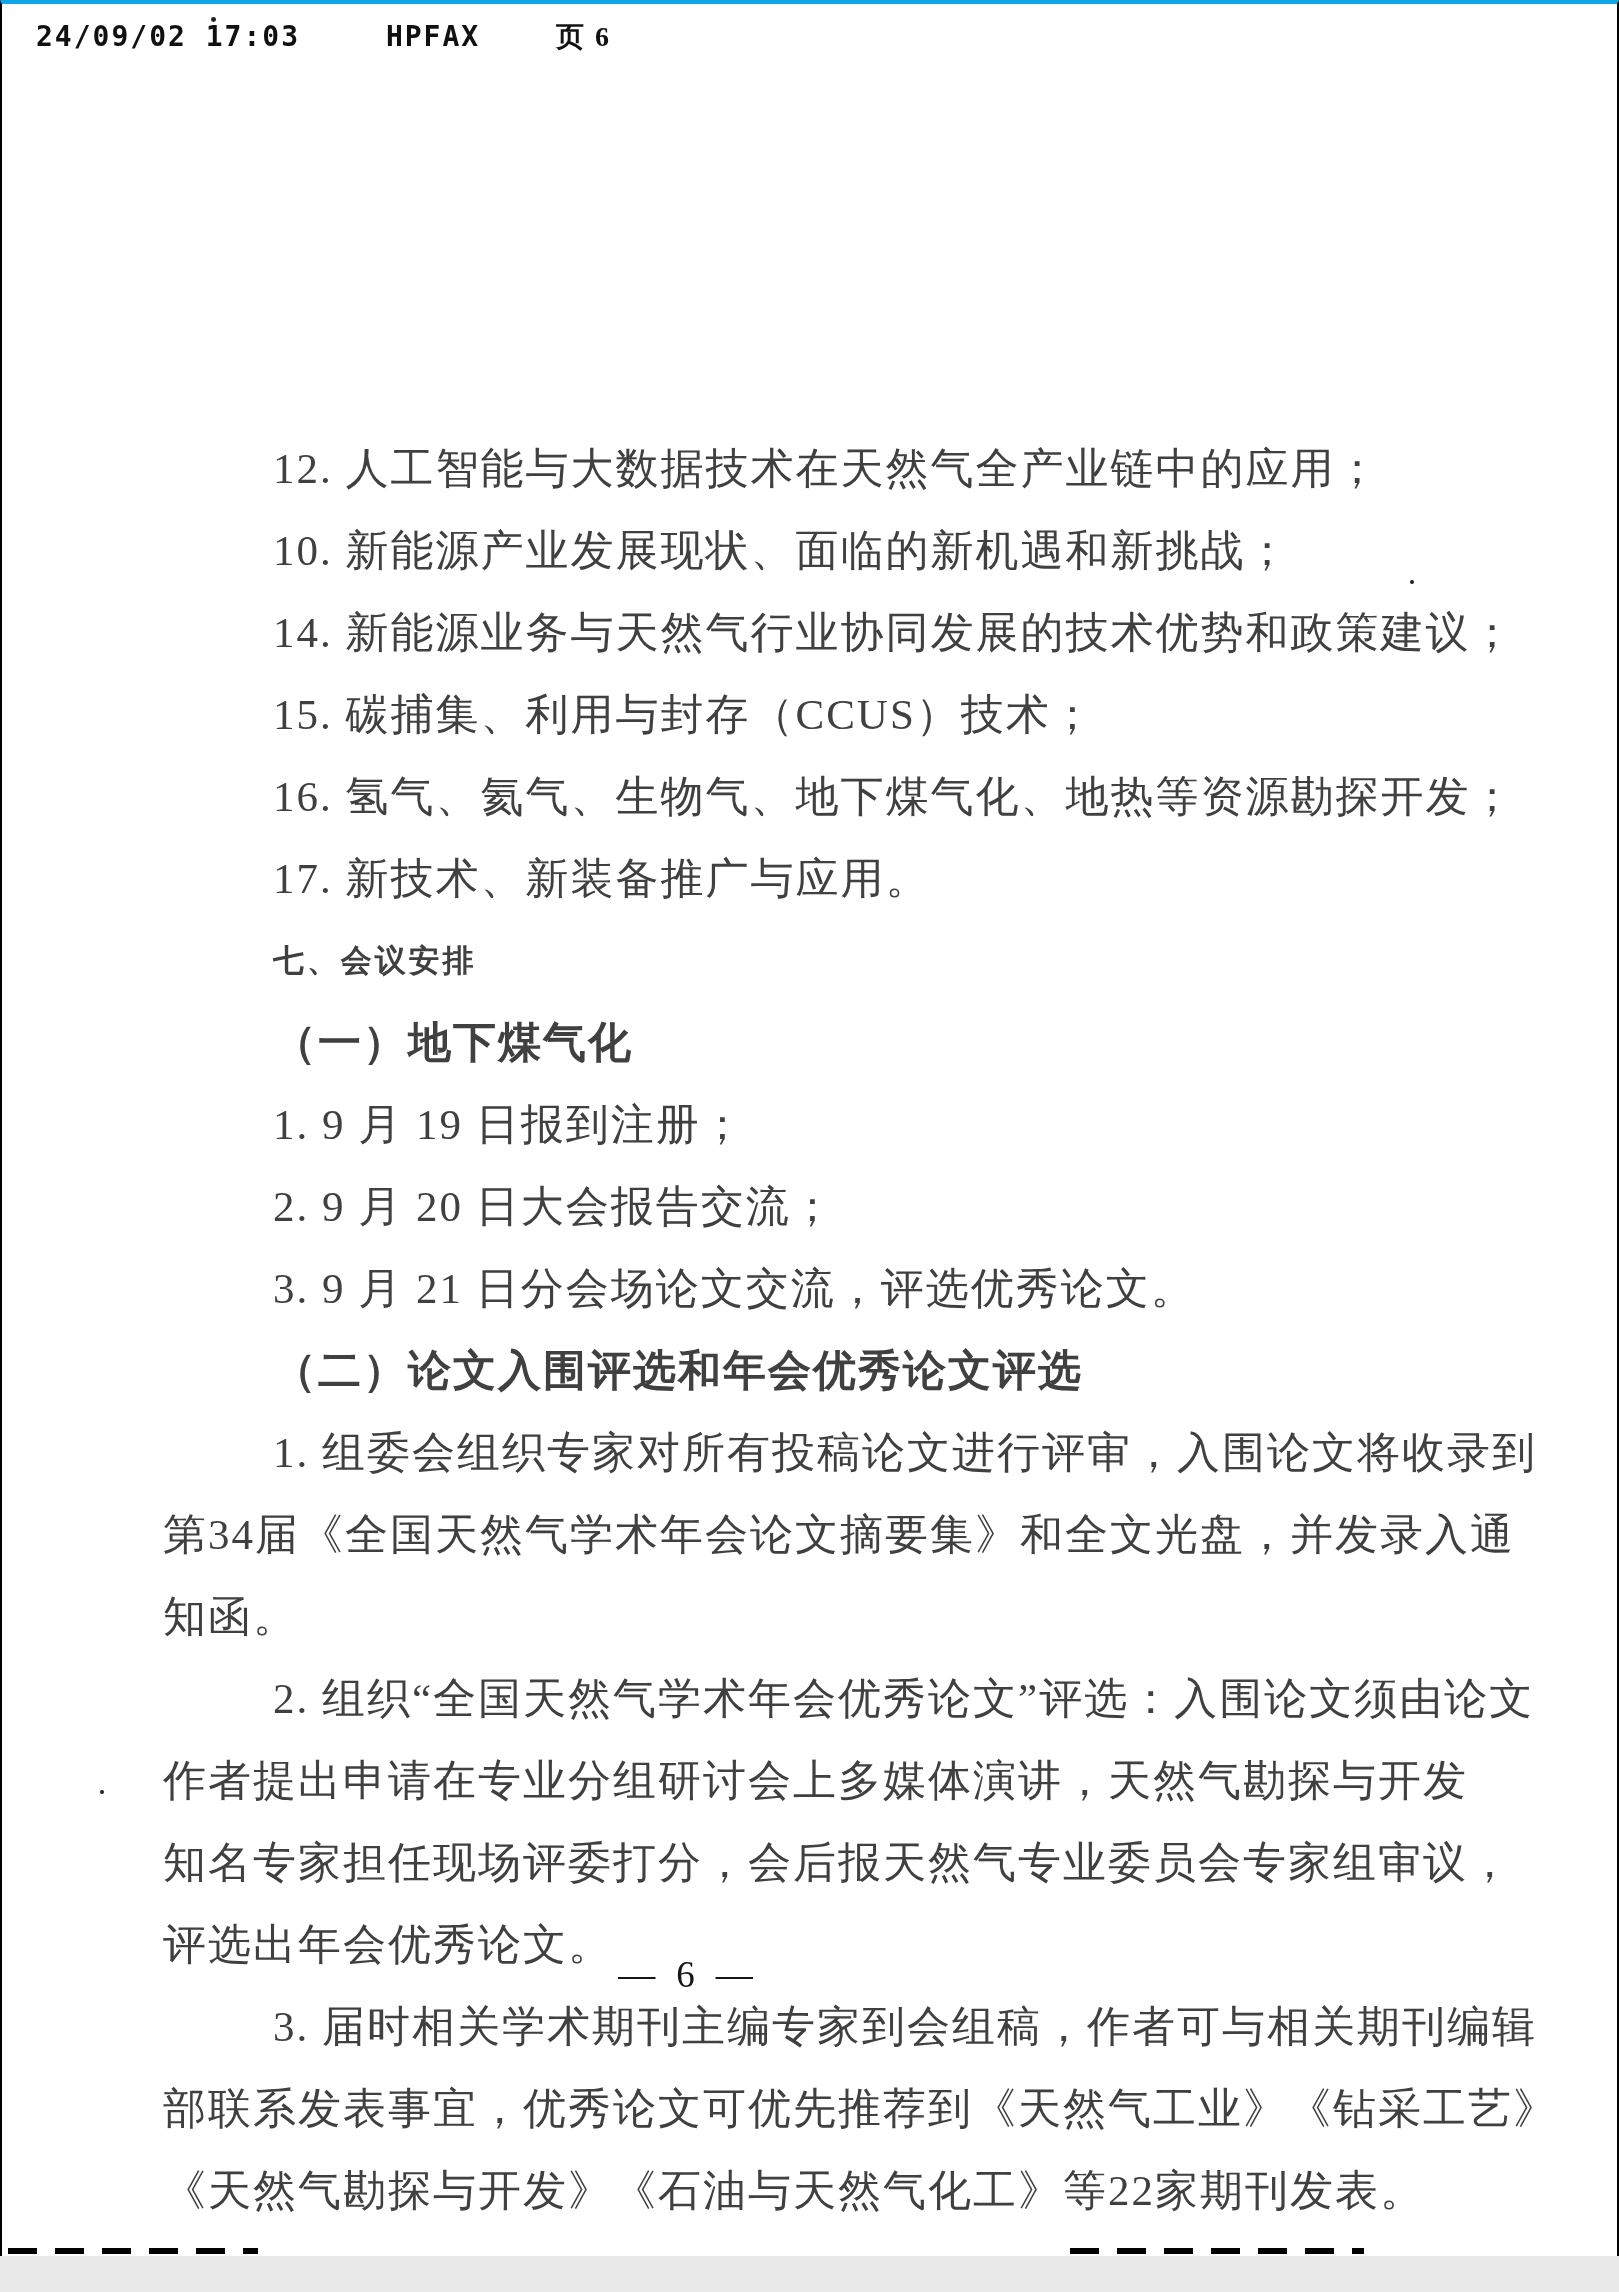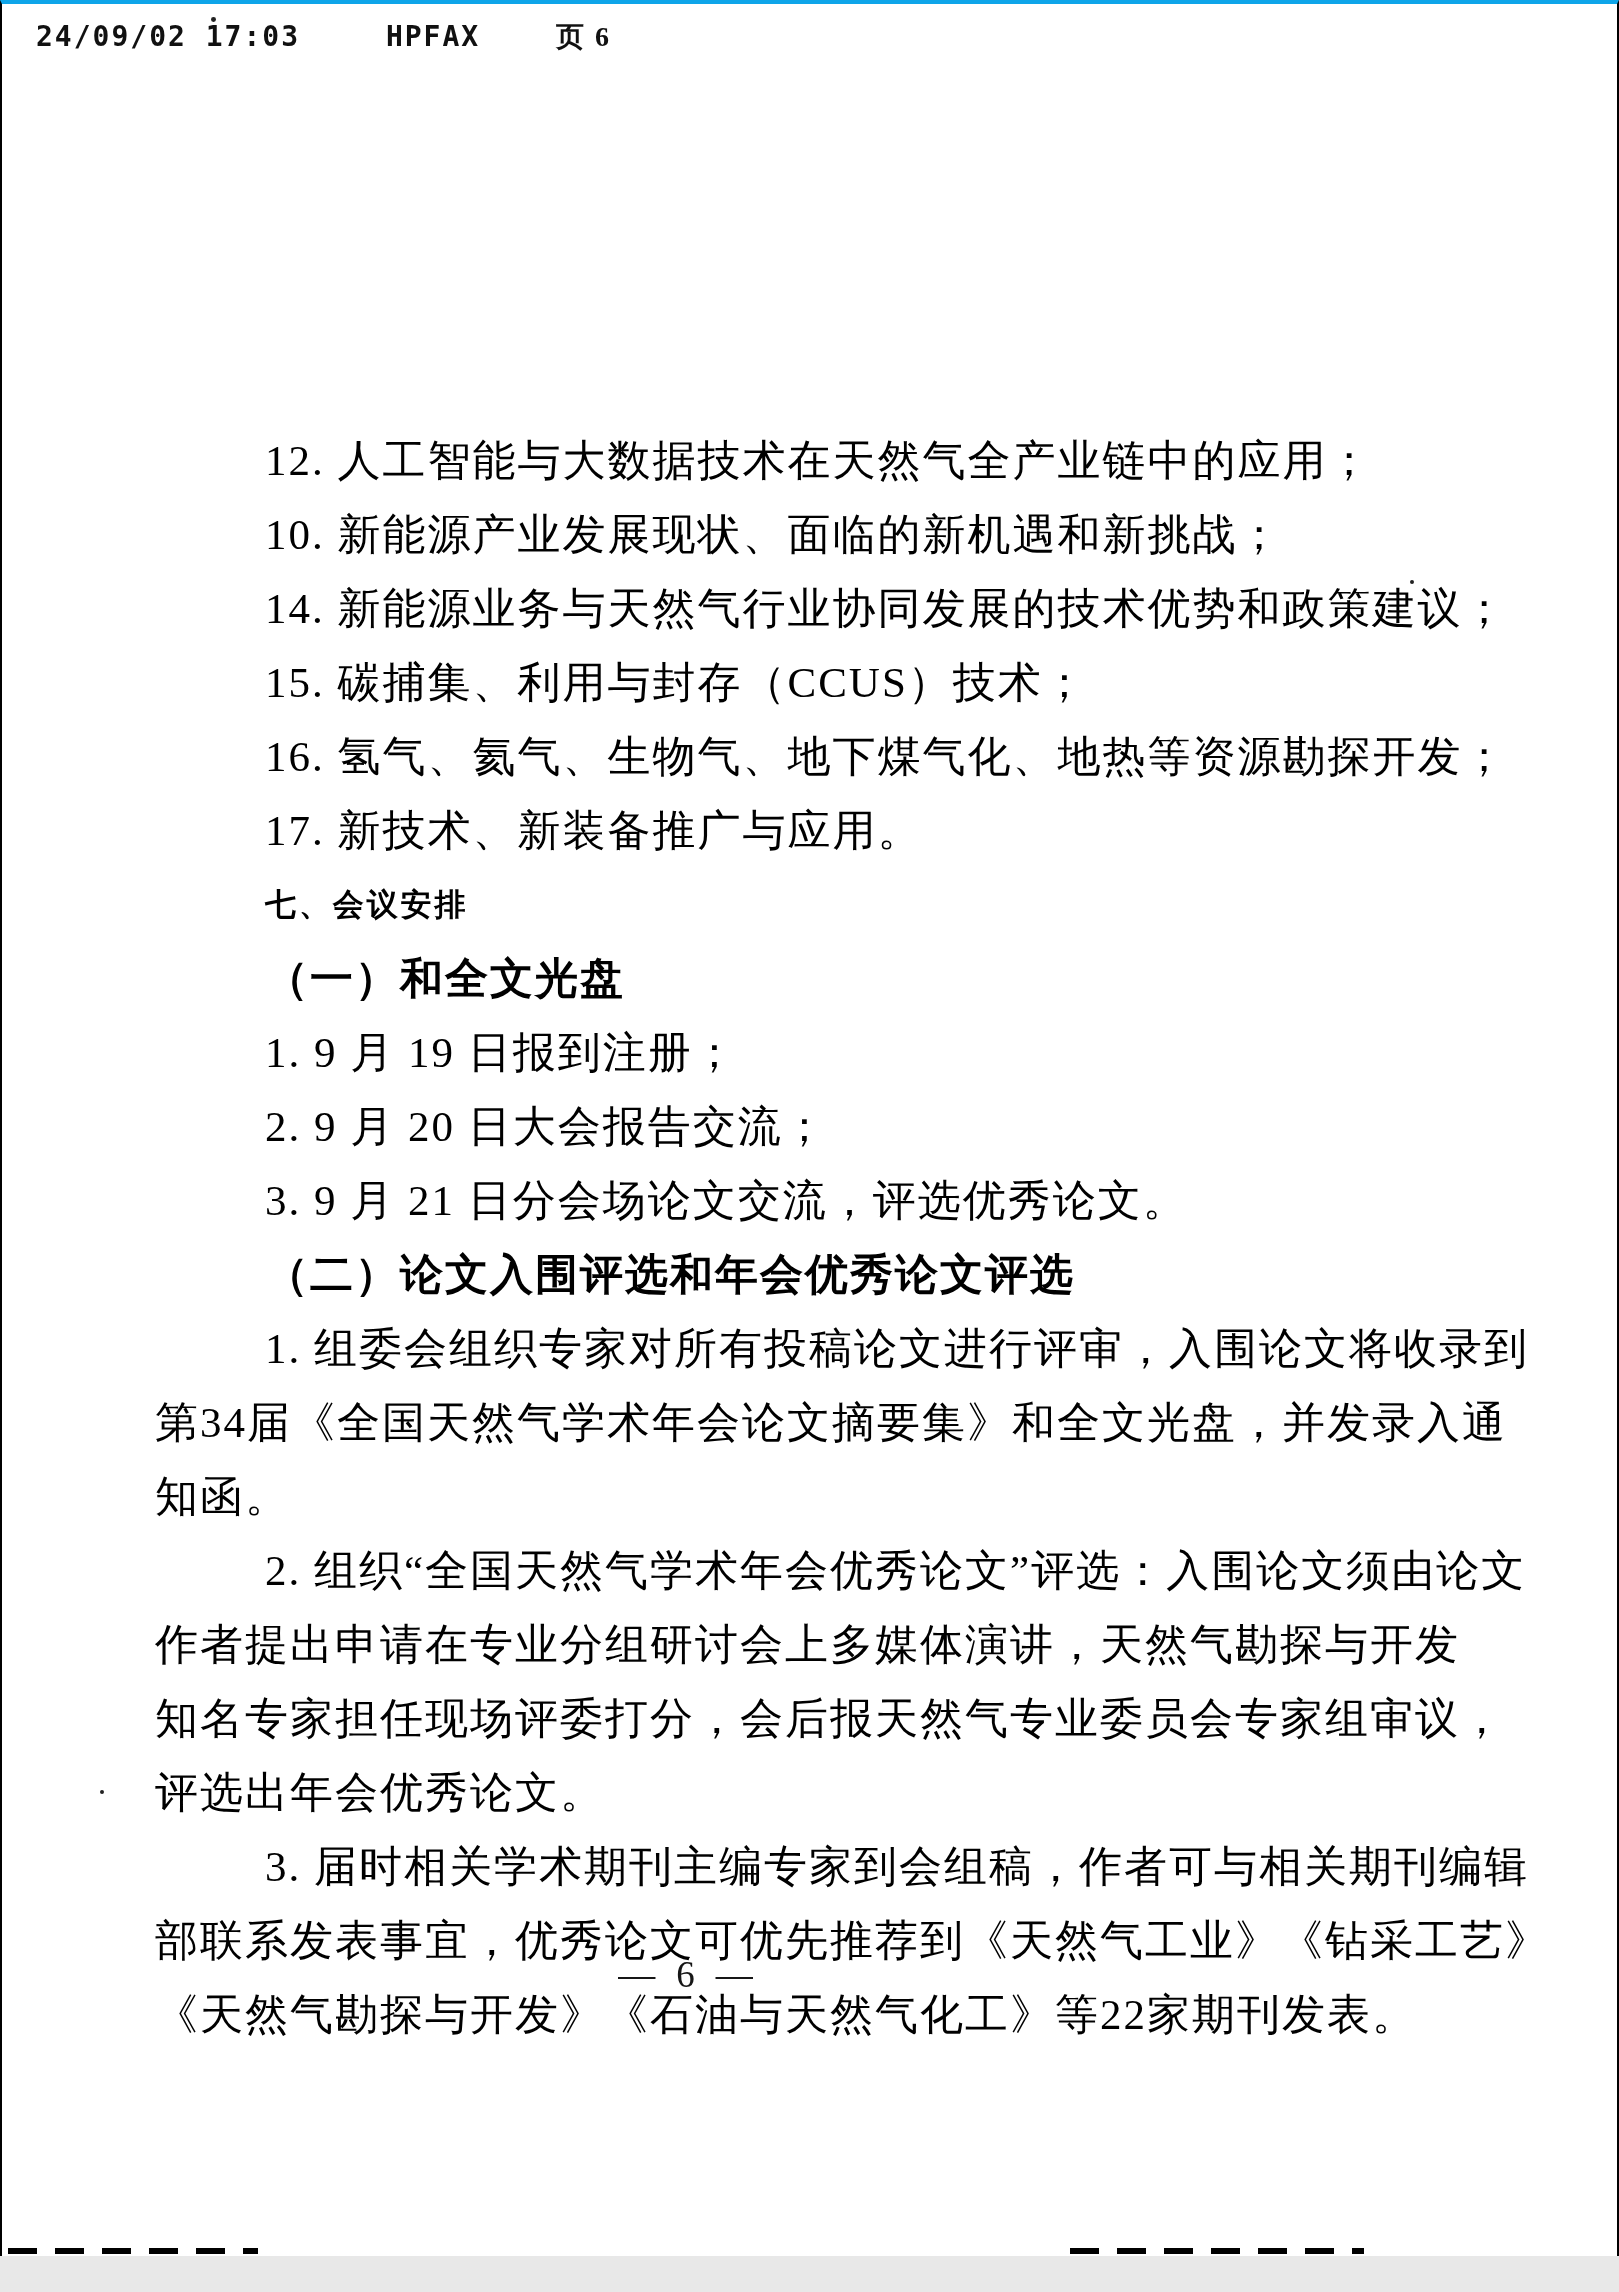--- a/index.html
+++ b/index.html
@@ -24,23 +24,23 @@
   }
   .fax-header span { display:inline-block; }
   .fax-app   { margin-left:67px; }
   .fax-page  { margin-left:57px; font-family:"Liberation Serif","DejaVu Serif",serif; }
 
   
   .doc {
     position:absolute; left:145px; top:416px; width:1362px;
   }
   .line {
-    margin:8px; padding:0;
+    margin:16px; padding:0;
     font-size:43px; line-height:66px; height:66px;
-    letter-spacing:2px; white-space:nowrap; color:#000000;
+    letter-spacing:2px; white-space:nowrap; color:#404040;
   }
   .indent { padding-left:110px; }
   .bold   { font-weight:bold; }
   .h1     { font-size:31px; letter-spacing:2.9px; }
 
   
   .page-number {
     position:absolute; top:1949px; left:412px; width:549px;
     text-align:center; font-size:37px; letter-spacing:5.9px; color:#161616;
   }
@@ -70,21 +70,21 @@
 
   <div class="doc">
     <p class="line indent">12. 人工智能与大数据技术在天然气全产业链中的应用；</p>
     <p class="line indent">10. 新能源产业发展现状、面临的新机遇和新挑战；</p>
     <p class="line indent">14. 新能源业务与天然气行业协同发展的技术优势和政策建议；</p>
     <p class="line indent">15. 碳捕集、利用与封存（CCUS）技术；</p>
     <p class="line indent">16. 氢气、氦气、生物气、地下煤气化、地热等资源勘探开发；</p>
     <p class="line indent">17. 新技术、新装备推广与应用。</p>
 
     <p class="line indent bold h1">七、会议安排</p>
-    <p class="line indent bold">（一）和全文光盘</p>
+    <p class="line indent bold">（一）地下煤气化</p>
 
     <p class="line indent">1. 9 月 19 日报到注册；</p>
     <p class="line indent">2. 9 月 20 日大会报告交流；</p>
     <p class="line indent">3. 9 月 21 日分会场论文交流，评选优秀论文。</p>
 
     <p class="line indent bold">（二）论文入围评选和年会优秀论文评选</p>
 
     <p class="line indent">1. 组委会组织专家对所有投稿论文进行评审，入围论文将收录到</p>
     <p class="line">第34届《全国天然气学术年会论文摘要集》和全文光盘，并发录入通</p>
     <p class="line">知函。</p>

